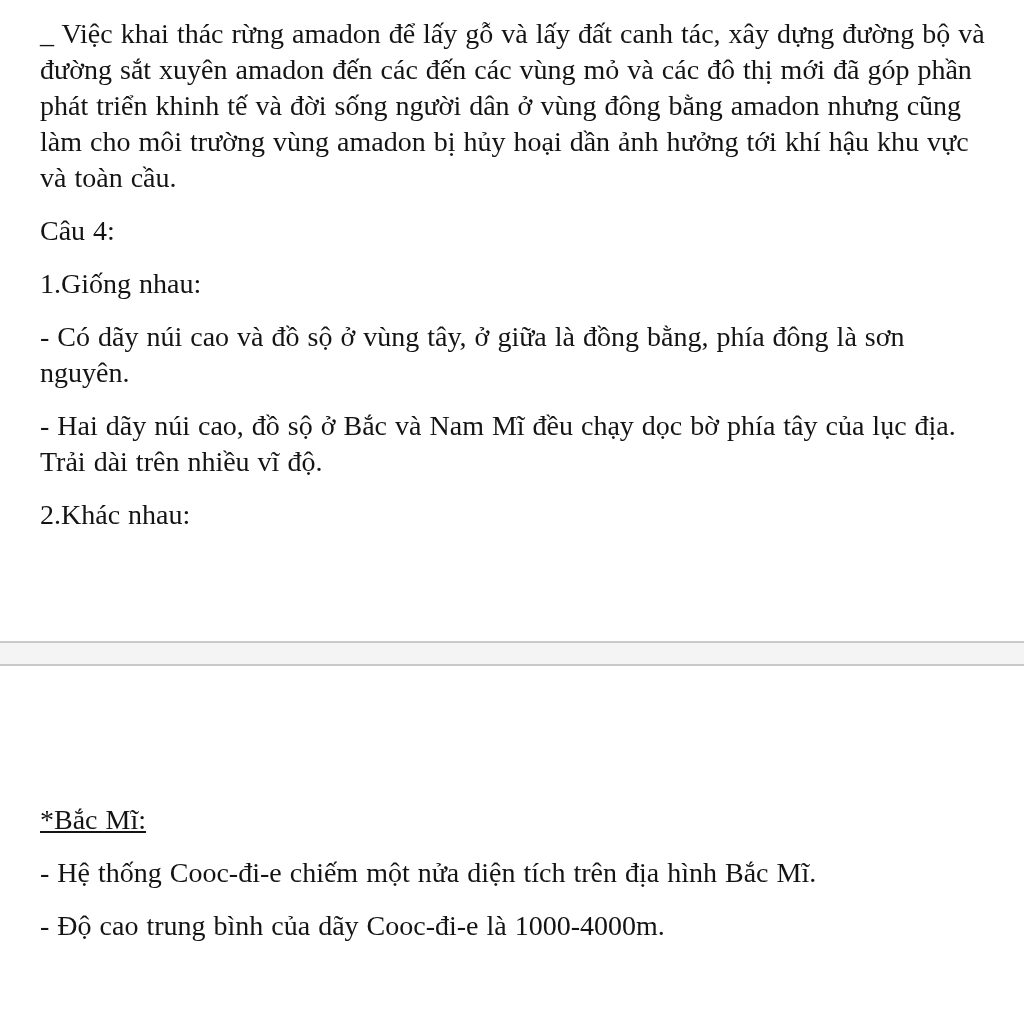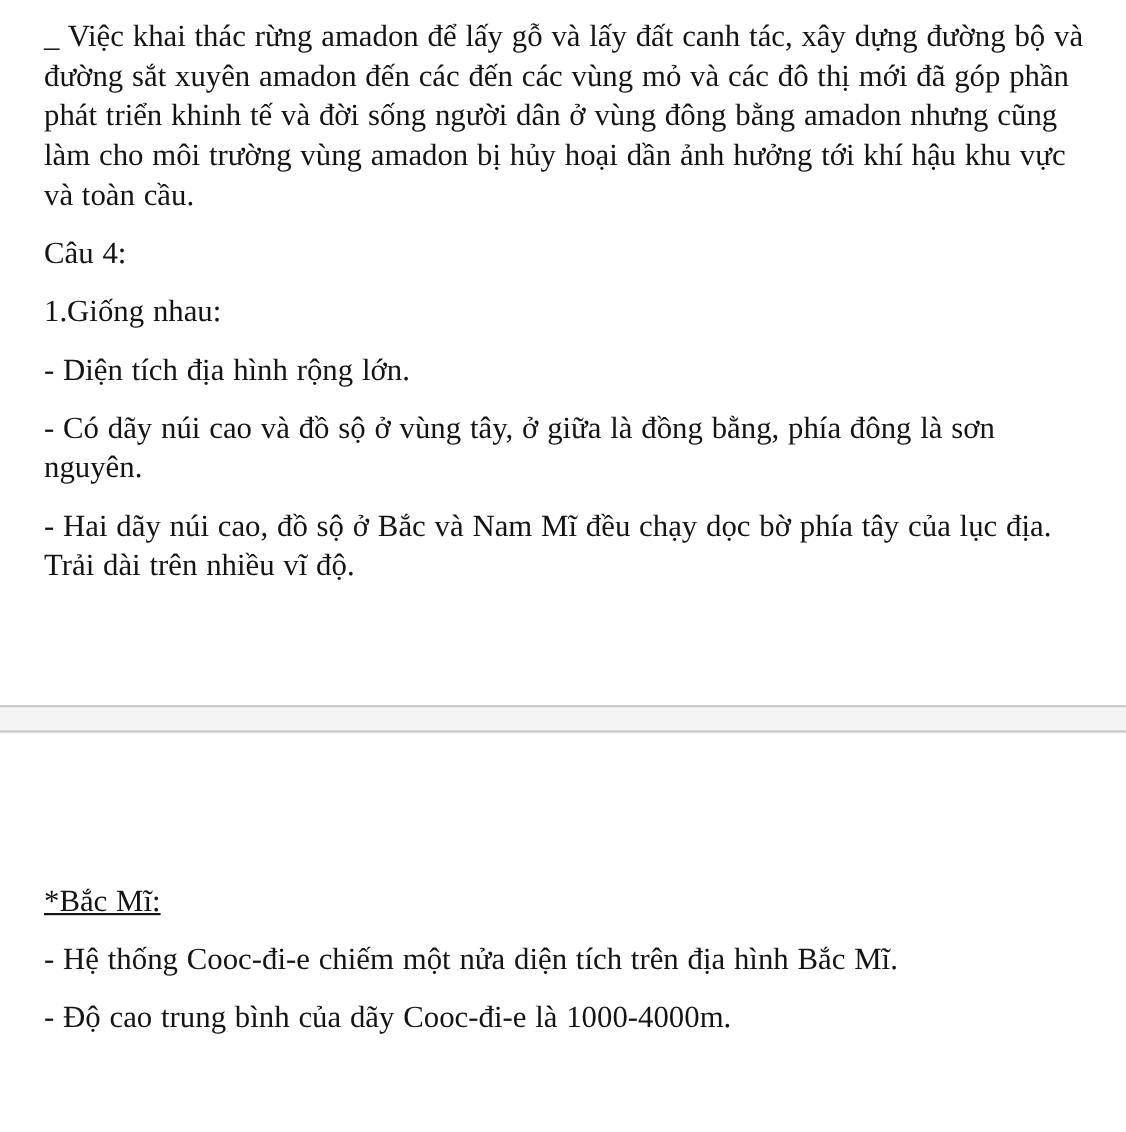--- a/index.html
+++ b/index.html
@@ -39,23 +39,23 @@
     text-decoration: underline;
   }
 </style>
 </head>
 <body>
 
 <div class="doc-page page-1">
   <p>_ Việc khai thác rừng amadon để lấy gỗ và lấy đất canh tác, xây dựng đường bộ và đường sắt xuyên amadon đến các đến các vùng mỏ và các đô thị mới đã góp phần phát triển khinh tế và đời sống người dân ở vùng đông bằng amadon nhưng cũng làm cho môi trường vùng amadon bị hủy hoại dần ảnh hưởng tới khí hậu khu vực và toàn cầu.</p>
   <p>Câu 4:</p>
   <p>1.Giống nhau:</p>
-  <p>- Diện tích địa hình rộng lớn.</p>
   <p>- Có dãy núi cao và đồ sộ ở vùng tây, ở giữa là đồng bằng, phía đông là sơn nguyên.</p>
   <p>- Hai dãy núi cao, đồ sộ ở Bắc và Nam Mĩ đều chạy dọc bờ phía tây của lục địa. Trải dài trên nhiều vĩ độ.</p>
+  <p>2.Khác nhau:</p>
 </div>
 
 <div class="page-separator"></div>
 
 <div class="doc-page page-2">
   <p>*Bắc Mĩ:</p>
   <p>- Hệ thống Cooc-đi-e chiếm một nửa diện tích trên địa hình Bắc Mĩ.</p>
   <p>- Độ cao trung bình của dãy Cooc-đi-e là 1000-4000m.</p>
 </div>
 

